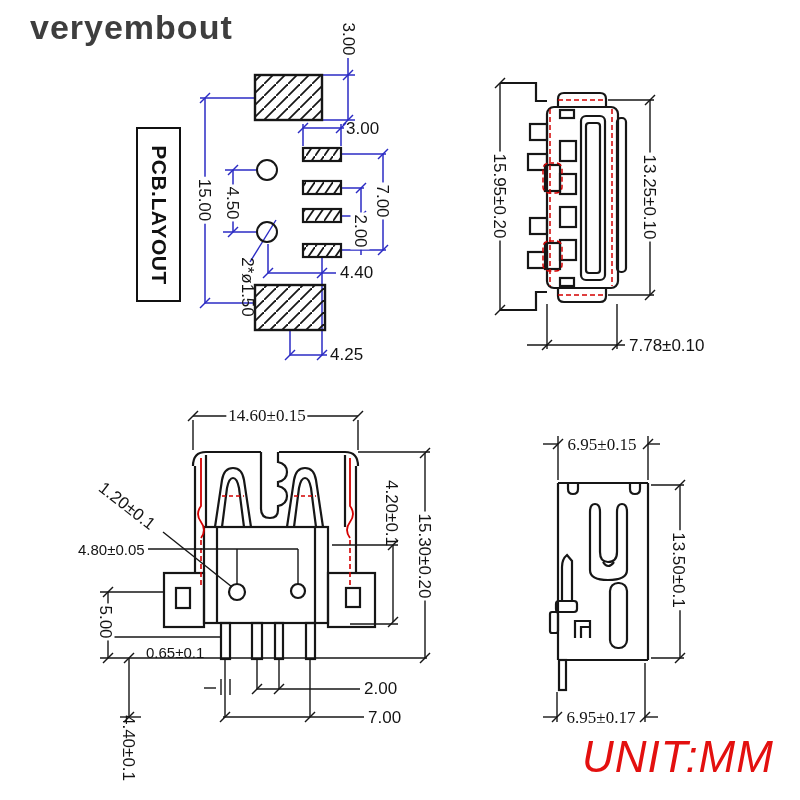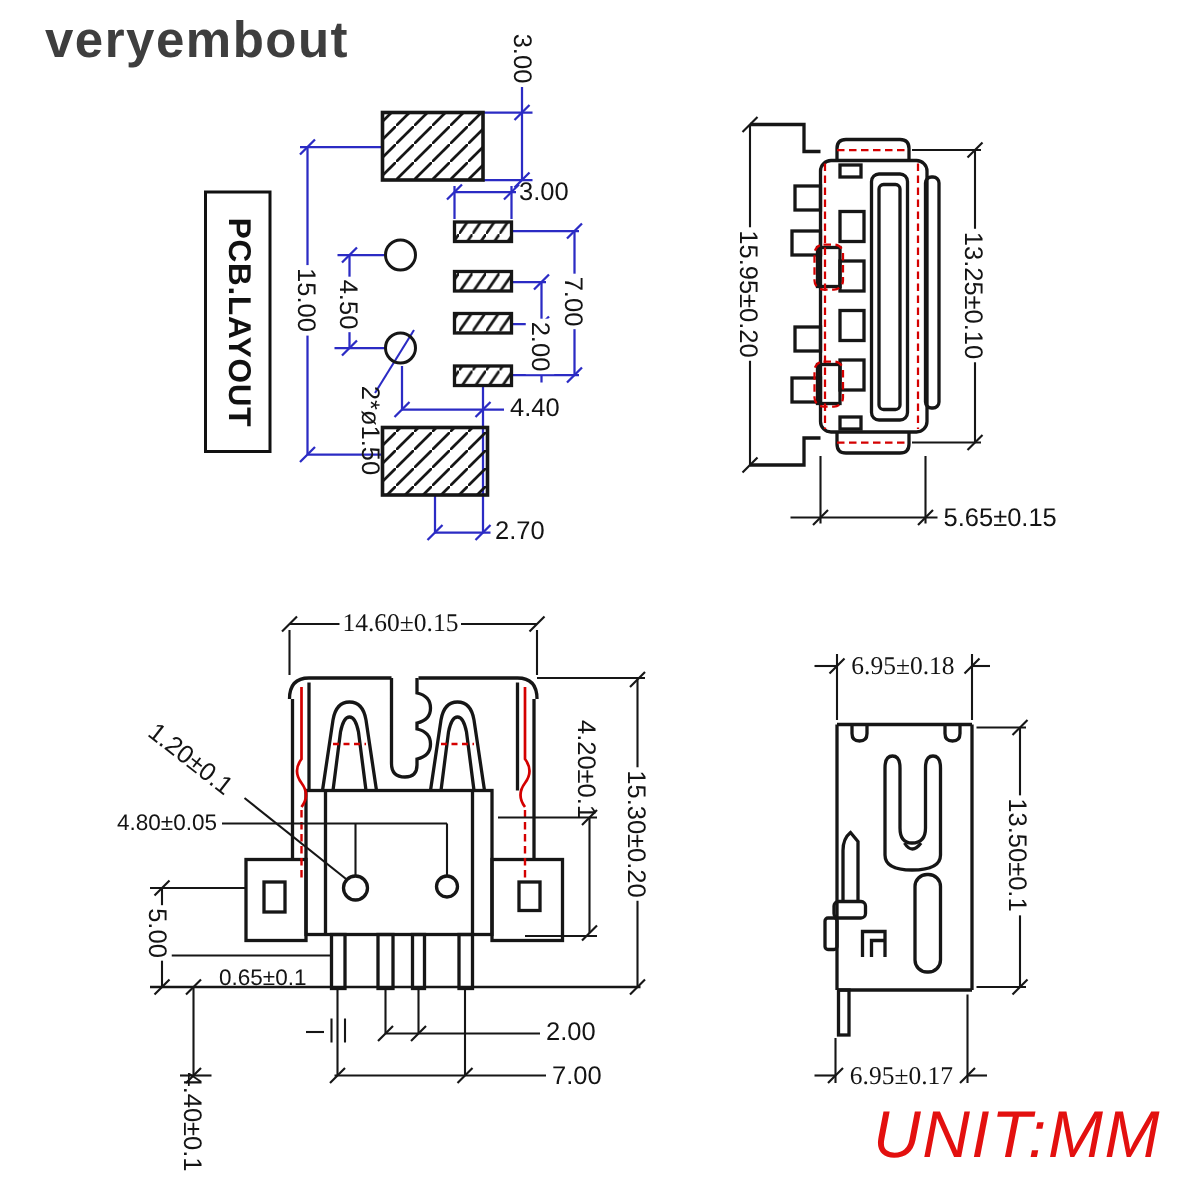--- a/index.html
+++ b/index.html
@@ -273,35 +273,35 @@
   </div>
 
   <span class="lbl rot" style="left:348px;top:39px">3.00</span>
   <span class="lbl midv" style="left:346px;top:128px">3.00</span>
   <span class="lbl rot bgw" style="left:204px;top:200px">15.00</span>
   <span class="lbl rot bgw" style="left:232px;top:203px">4.50</span>
   <span class="lbl rot" style="left:247px;top:287px">2*ø1.50</span>
   <span class="lbl rot bgw" style="left:382px;top:201px">7.00</span>
   <span class="lbl rot bgw" style="left:360px;top:231px">2.00</span>
   <span class="lbl midv" style="left:340px;top:272px">4.40</span>
-  <span class="lbl midv" style="left:330px;top:354px">2.70</span>
+  <span class="lbl midv" style="left:330px;top:354px">4.25</span>
 
   <span class="lbl rot bgw" style="left:499px;top:196px">15.95±0.20</span>
   <span class="lbl rot bgw" style="left:649px;top:197px">13.25±0.10</span>
-  <span class="lbl midv" style="left:629px;top:345px">5.65±0.15</span>
+  <span class="lbl midv" style="left:629px;top:345px">7.78±0.10</span>
 
   <span class="lbl ctr bgw" style="left:267px;top:415px">14.60±0.15</span>
   <span class="lbl rot38" style="left:127px;top:506px">1.20±0.1</span>
   <span class="lbl midv sm" style="left:78px;top:549px">4.80±0.05</span>
   <span class="lbl rot bgw" style="left:105px;top:622px">5.00</span>
   <span class="lbl rot" style="left:128px;top:748px">4.40±0.1</span>
   <span class="lbl midv sm" style="left:146px;top:652px">0.65±0.1</span>
   <span class="lbl midv" style="left:364px;top:688px">2.00</span>
   <span class="lbl midv" style="left:368px;top:717px">7.00</span>
   <span class="lbl rot" style="left:391px;top:513px">4.20±0.1</span>
   <span class="lbl rot bgw" style="left:424px;top:556px">15.30±0.20</span>
 
-  <span class="lbl ctr" style="left:602px;top:444px">6.95±0.18</span>
+  <span class="lbl ctr" style="left:602px;top:444px">6.95±0.15</span>
   <span class="lbl rot bgw" style="left:678px;top:570px">13.50±0.1</span>
   <span class="lbl ctr" style="left:601px;top:717px">6.95±0.17</span>
 
   <div id="unit-note">UNIT:MM</div>
 </div>
 
 </body></html>

